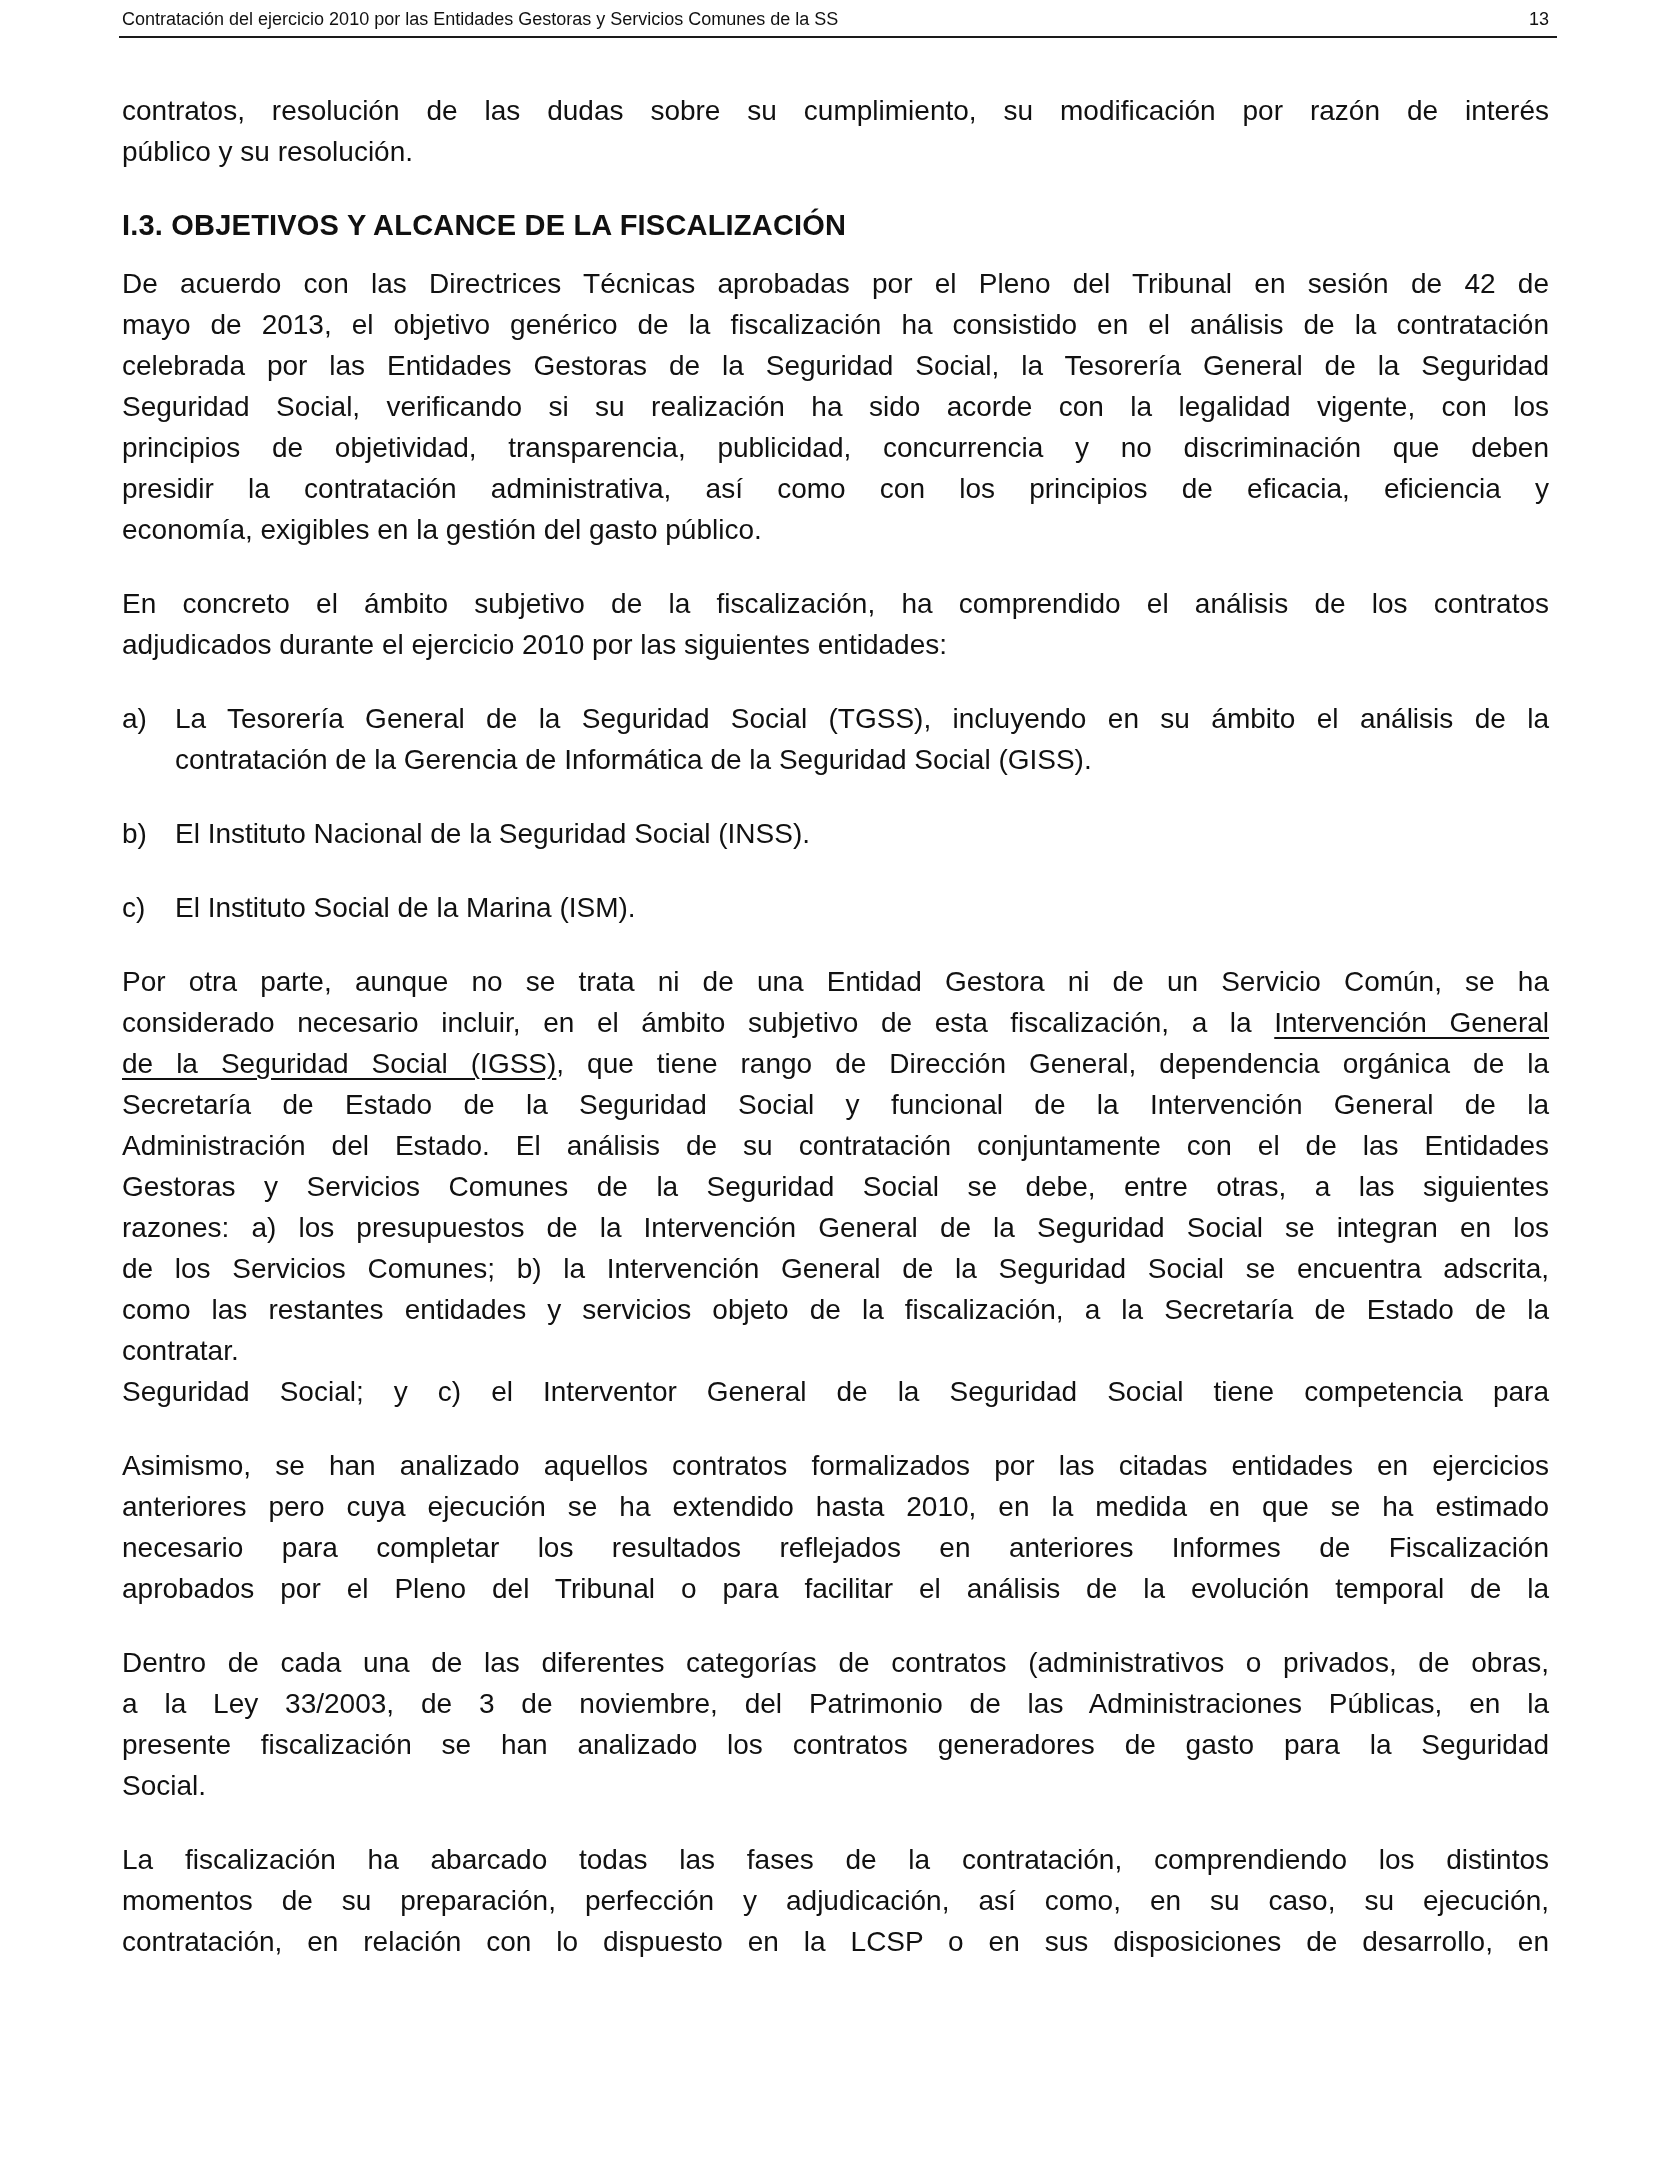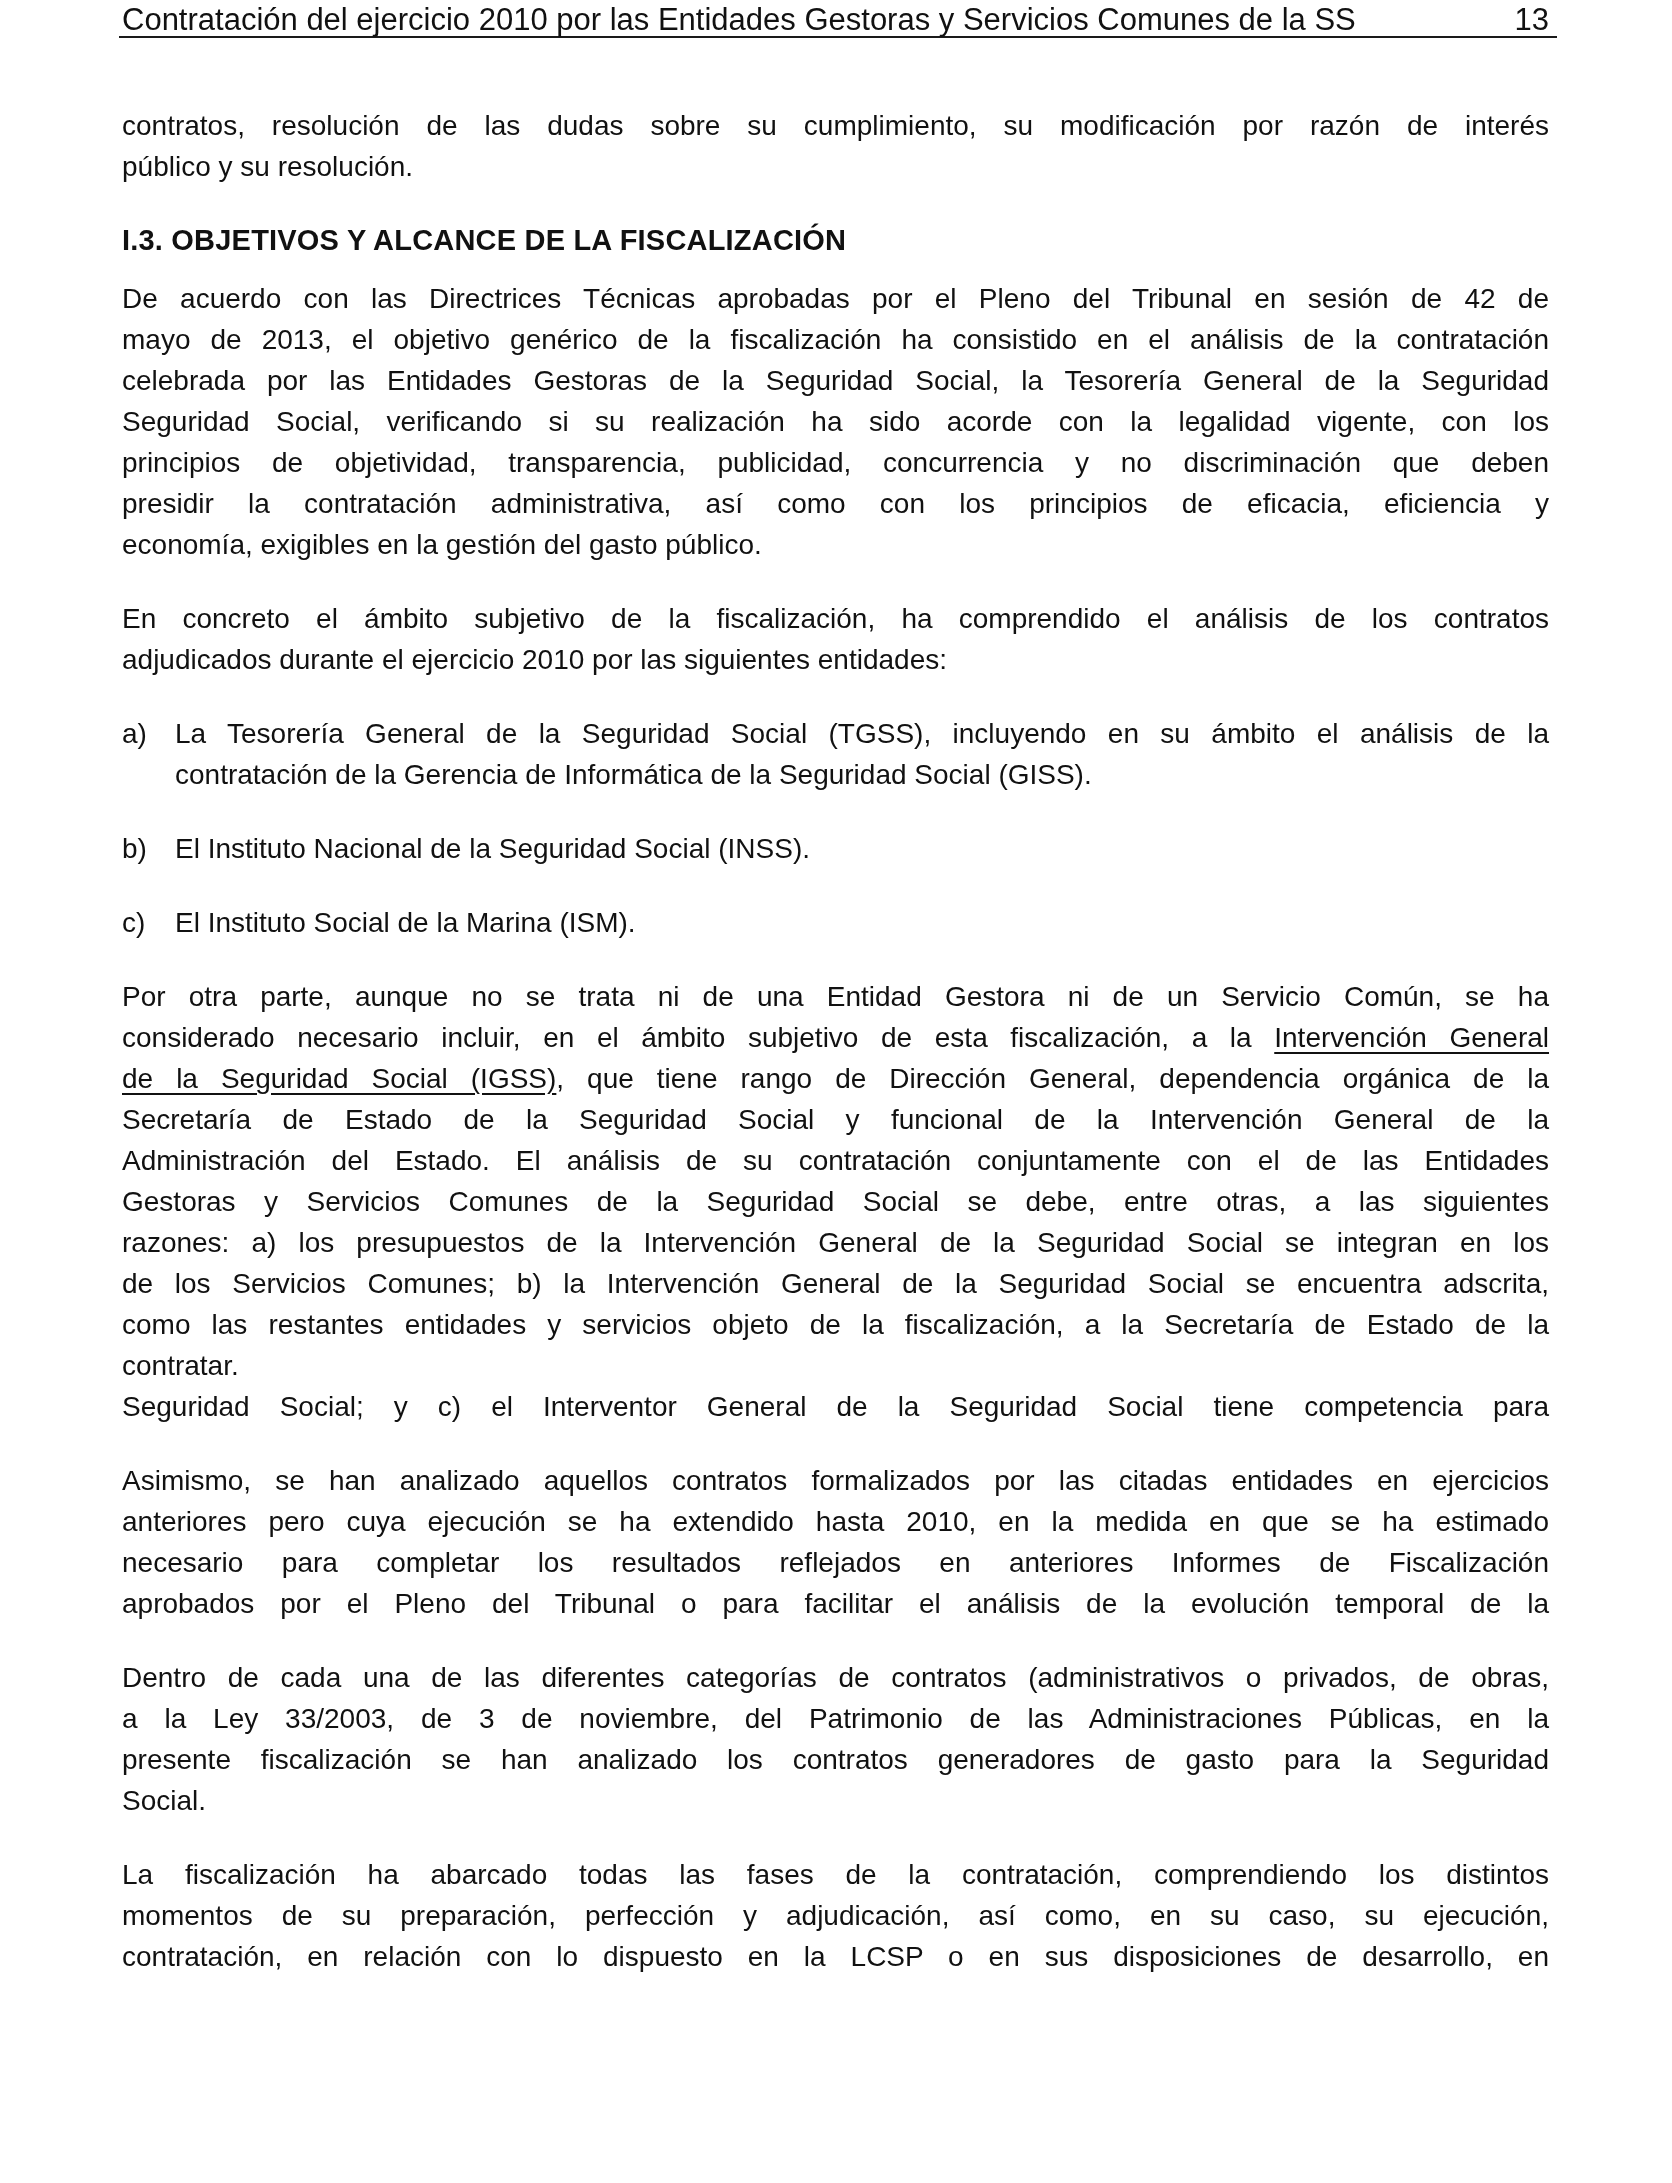--- a/index.html
+++ b/index.html
@@ -11,31 +11,31 @@
     background: #ffffff;
     color: #111111;
     font-family: "Liberation Sans", sans-serif;
     padding: 6.3px 123px 0 122px;
     overflow: hidden;
   }
   .header-row {
     display: flex;
     justify-content: space-between;
     align-items: baseline;
-    font-size: 31px;
+    font-size: 18px;
     line-height: 27px;
     white-space: nowrap;
   }
   .header-rule {
     border-bottom: 2.4px solid #1a1a1a;
     margin: 2.4px -7.9px 0 -3.1px;
     height: 0;
   }
   .doc-body {
-    padding-top: 67px;
+    padding-top: 52px;
     font-size: 28px;
     line-height: 41px;
   }
   .para { margin: 0 0 33px 0; }
   .line { text-align: justify; text-align-last: justify; }
   .line.unjust { text-align-last: left; }
   .heading {
     font-weight: bold;
     font-size: 29px;
     line-height: 41px;

